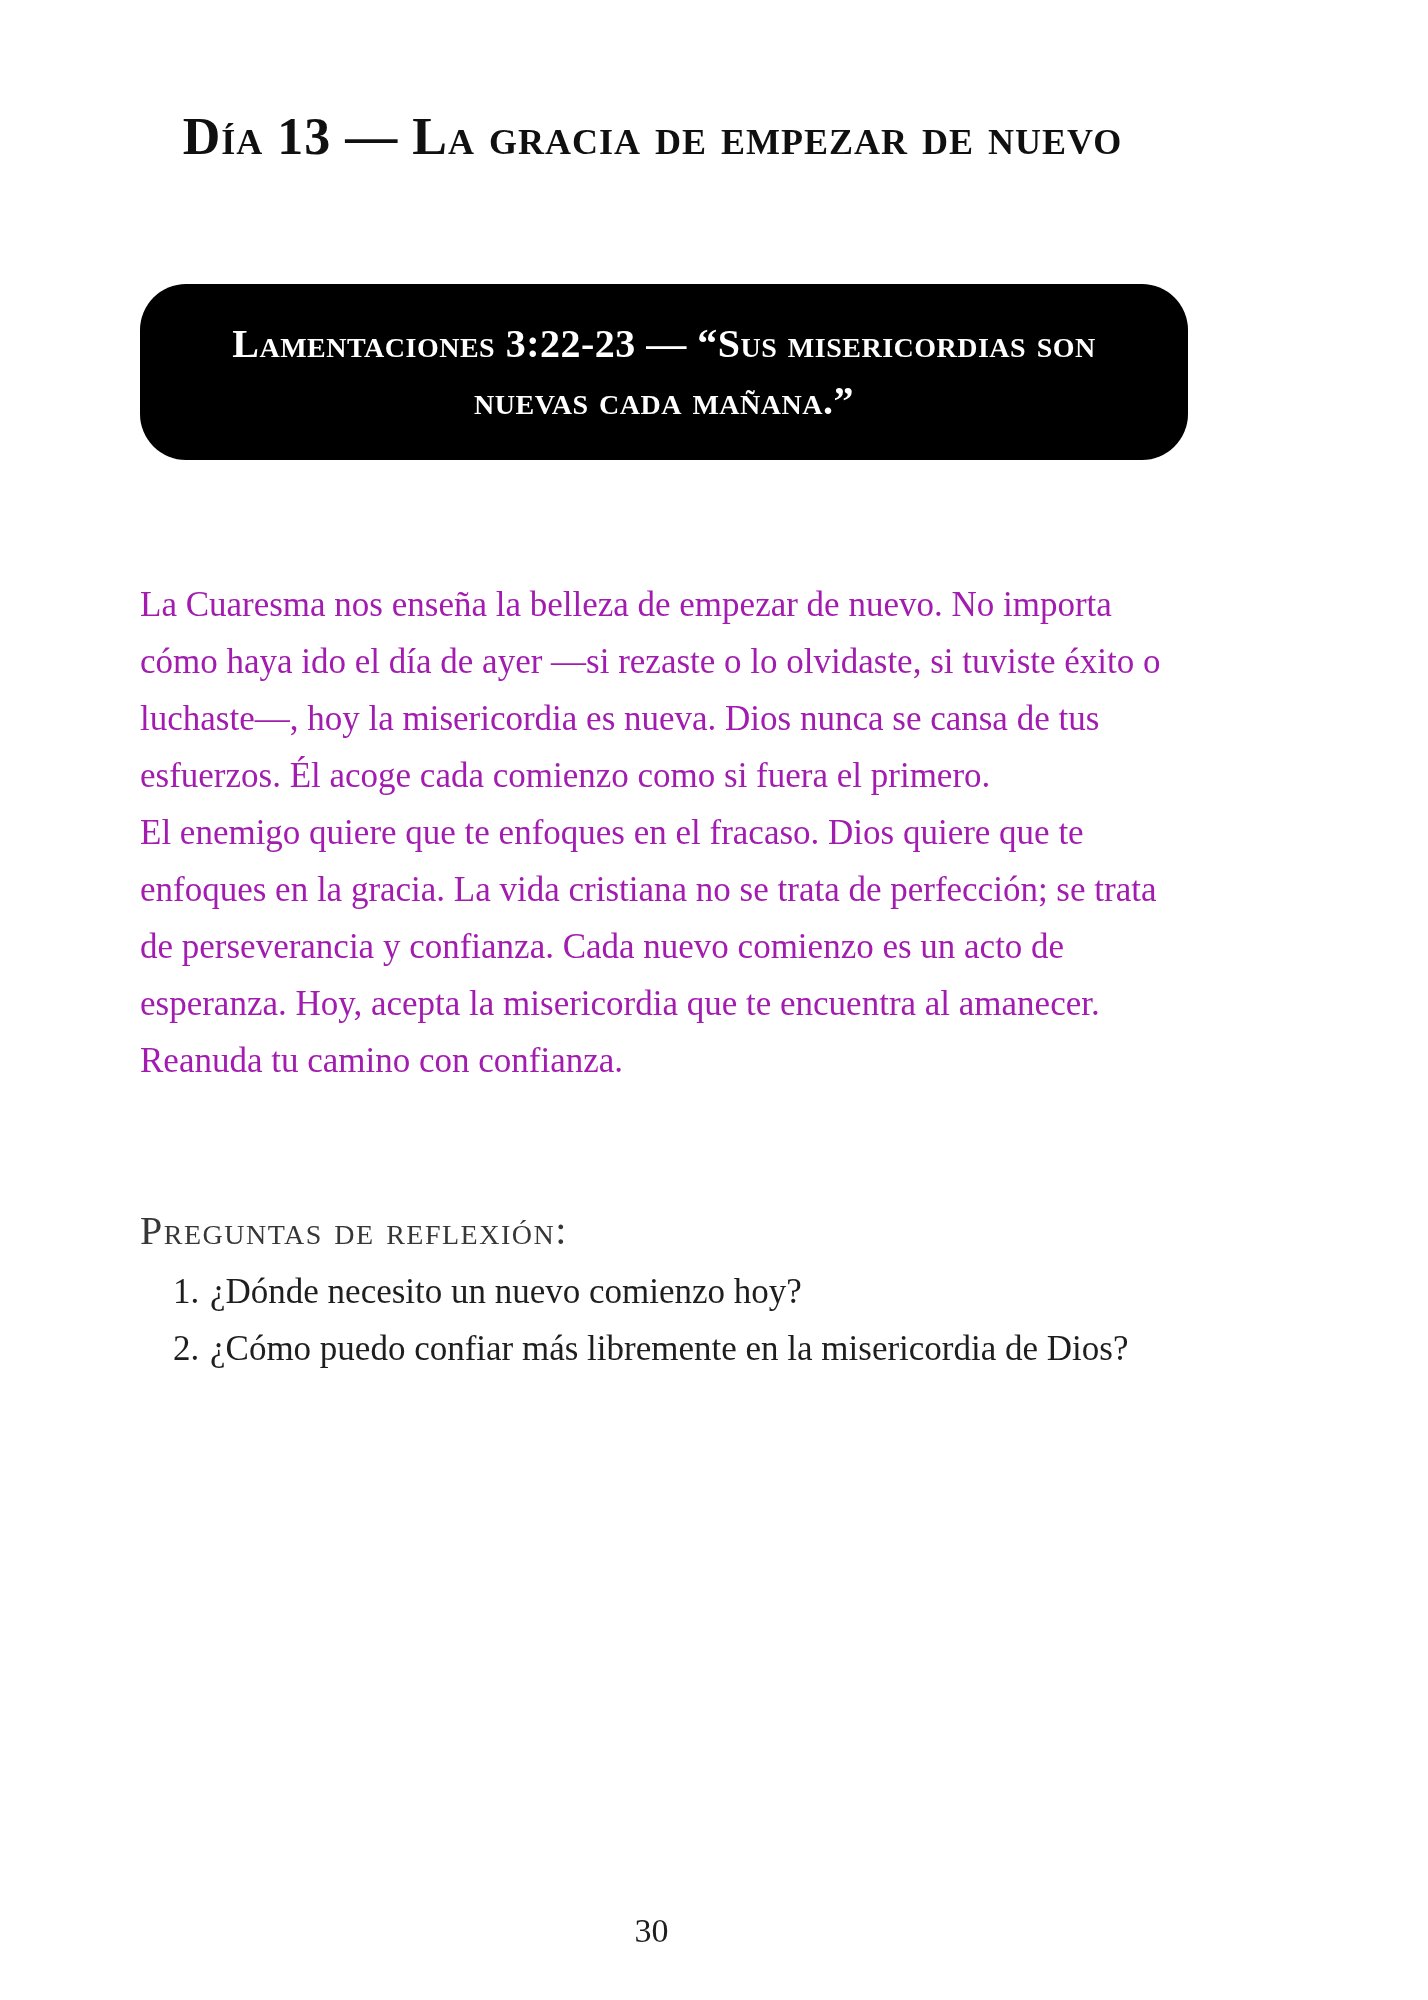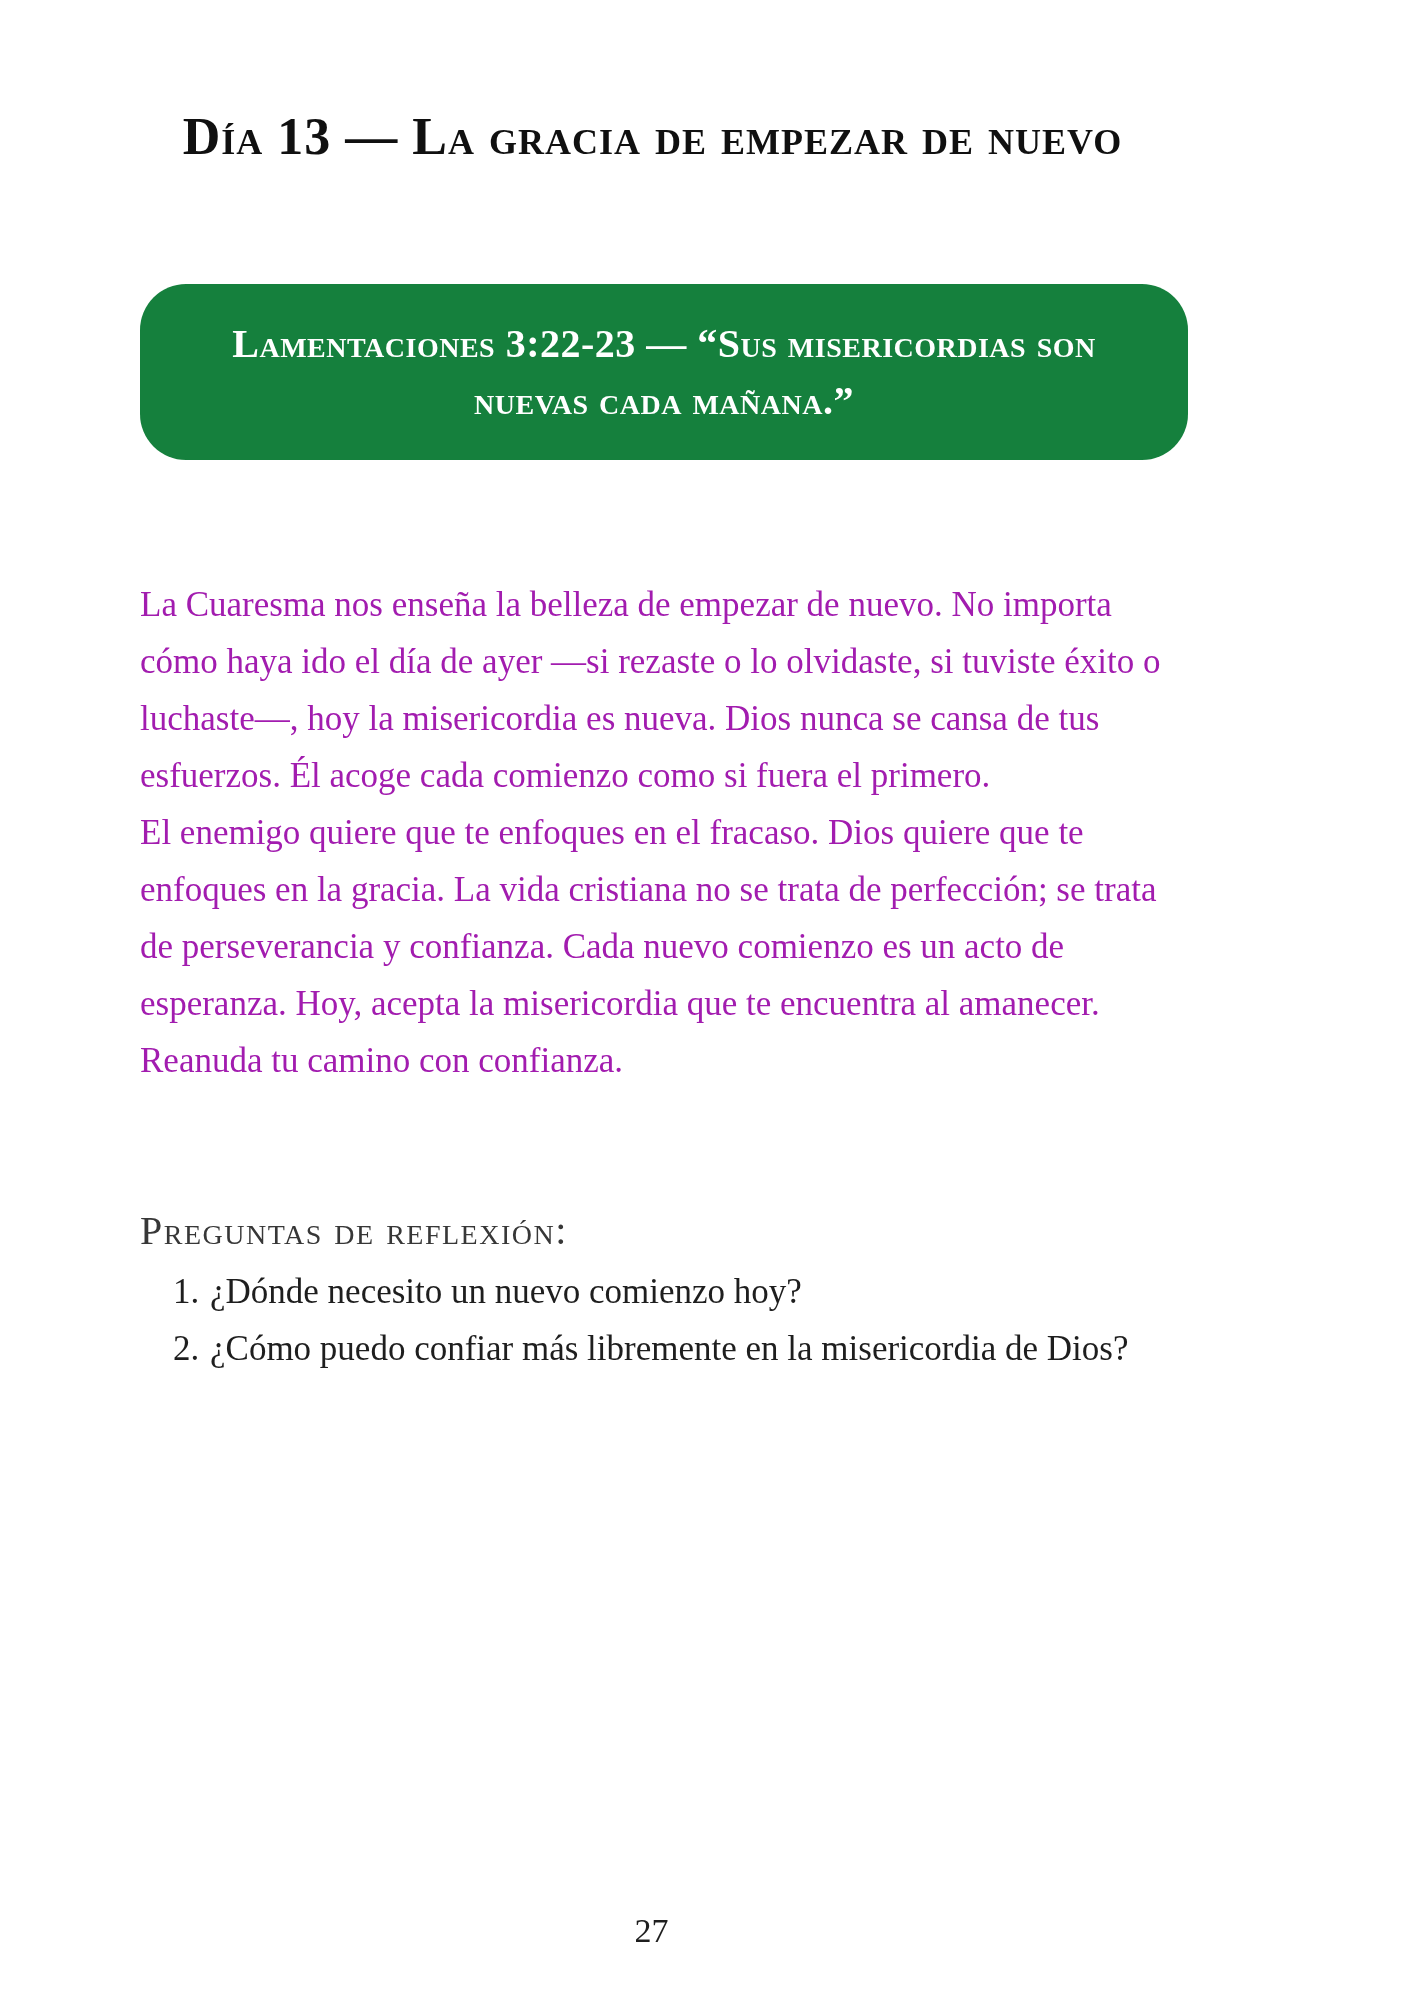--- a/index.html
+++ b/index.html
@@ -91,35 +91,35 @@
     color: #1e1e1e;
   }
 </style>
 </head>
 <body>
 
 <div class="page">
 
   <h1 class="doc-title">Día 13 — La gracia de empezar de nuevo</h1>
 
-  <div class="banner" style="background: #15803d;">
+  <div class="banner" style="background: #000000;">
     <p class="banner-text" style="color: rgb(255, 255, 255);">Lamentaciones 3:22-23 — “Sus misericordias son nuevas cada mañana.”</p>
   </div>
 
   <div class="section section-meditation">
     <div class="body-text">
       <p>La Cuaresma nos enseña la belleza de empezar de nuevo. No importa cómo haya ido el día de ayer —si rezaste o lo olvidaste, si tuviste éxito o luchaste—, hoy la misericordia es nueva. Dios nunca se cansa de tus esfuerzos. Él acoge cada comienzo como si fuera el primero.</p>
       <p>El enemigo quiere que te enfoques en el fracaso. Dios quiere que te enfoques en la gracia. La vida cristiana no se trata de perfección; se trata de perseverancia y confianza. Cada nuevo comienzo es un acto de esperanza. Hoy, acepta la misericordia que te encuentra al amanecer. Reanuda tu camino con confianza.</p>
     </div>
   </div>
 
   <div class="section section-reflection">
     <h2 class="section-heading">Preguntas de reflexión:</h2>
     <ol class="question-list">
       <li>¿Dónde necesito un nuevo comienzo hoy?</li>
       <li>¿Cómo puedo confiar más libremente en la misericordia de Dios?</li>
     </ol>
   </div>
 
 
-  <div class="page-number">27</div>
+  <div class="page-number">30</div>
 
 </div>
 
 </body></html>

